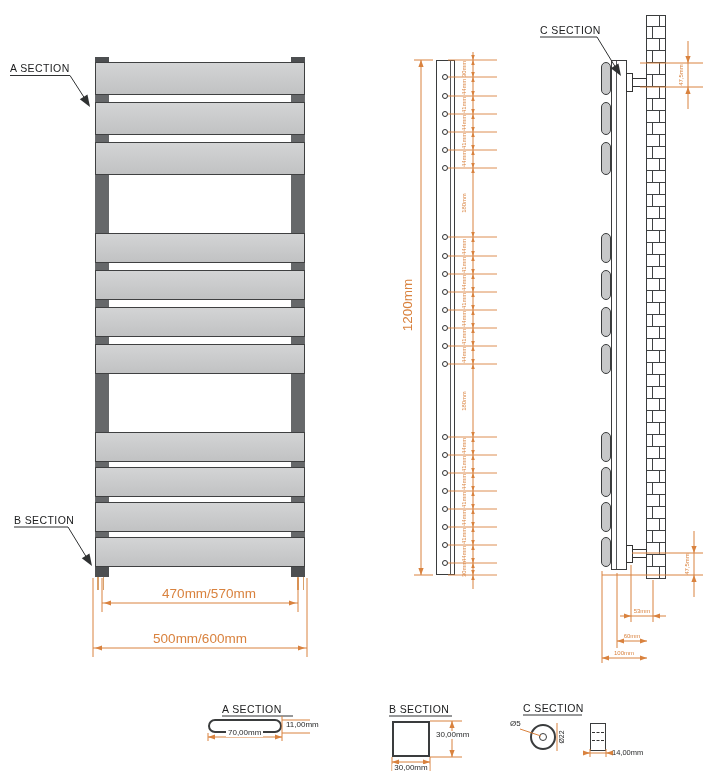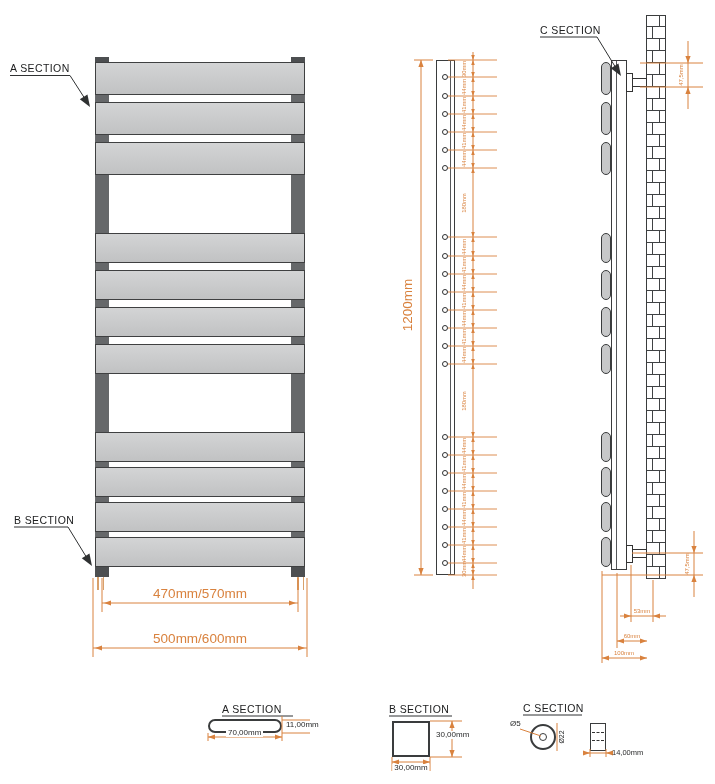--- a/index.html
+++ b/index.html
@@ -230,21 +230,21 @@
     <div class="brkt" style="left:626px;top:73px;width:7px;height:19px"></div>
     <div class="brkt" style="left:632px;top:78px;width:15px;height:9px"></div>
     <div class="brkt" style="left:626px;top:545px;width:7px;height:18px"></div>
     <div class="brkt" style="left:632px;top:549px;width:15px;height:9px"></div>
   </div>
 
   <div class="lbl sect" style="left:10px;top:63px">A SECTION</div>
   <div class="lbl sect" style="left:14px;top:515px">B SECTION</div>
   <div class="lbl sect" style="left:540px;top:25px">C SECTION</div>
 
-  <div class="lbl o big cx" style="left:200px;top:587px">470mm/570mm</div>
+  <div class="lbl o big cx" style="left:209px;top:587px">470mm/570mm</div>
   <div class="lbl o big cx" style="left:200px;top:632px">500mm/600mm</div>
   <div class="lbl o big vl" style="left:408px;top:305px">1200mm</div>
   <div class="lbl o tiny vl" style="left:681px;top:75px">47,5mm</div>
   <div class="lbl o tiny vl" style="left:687px;top:564px">47,5mm</div>
   <div class="lbl o tiny cx" style="left:642px;top:608px">53mm</div>
   <div class="lbl o tiny cx" style="left:632px;top:633px">60mm</div>
   <div class="lbl o tiny cx" style="left:624px;top:650px">100mm</div>
 
   <div>
     <div class="lbl sect" style="left:222px;top:704px">A SECTION</div>

